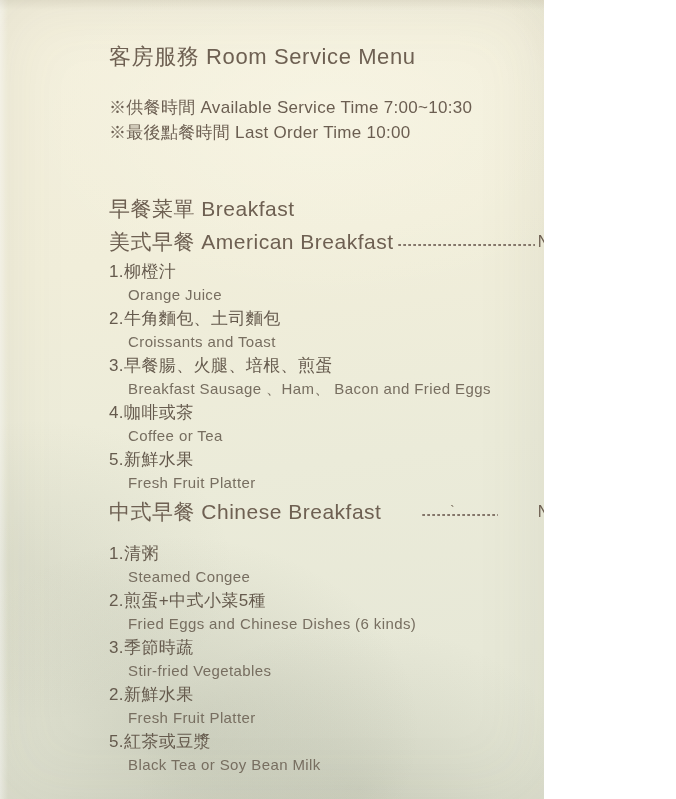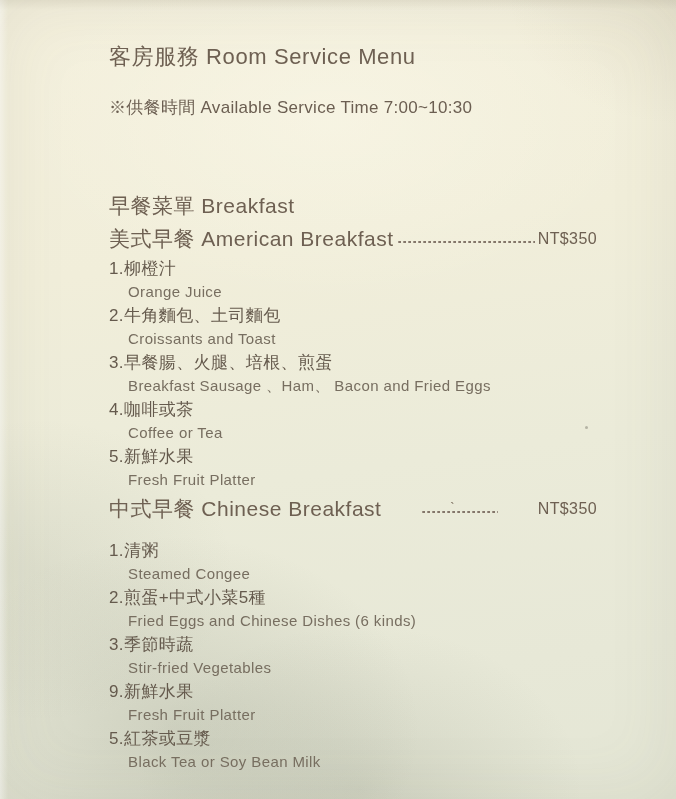--- a/index.html
+++ b/index.html
@@ -3,21 +3,21 @@
 <meta charset="utf-8">
 <style>
   html,body { margin:0; padding:0; }
   body {
     width:676px; height:799px;
     font-family:"Liberation Sans", sans-serif;
     overflow:hidden;
   }
   .photo {
     position:relative;
-    width:676px; height:799px;
+    width:544px; height:799px;
     overflow:hidden;
     background:
       
       radial-gradient(ellipse 340px 270px at 175px 730px, rgba(106,114,96,0.20), rgba(106,114,96,0) 72%),
       radial-gradient(ellipse 310px 230px at 360px 790px, rgba(106,114,96,0.16), rgba(106,114,96,0) 72%),
       radial-gradient(ellipse 270px 210px at 40px 570px,  rgba(106,114,96,0.10), rgba(106,114,96,0) 72%),
       
       radial-gradient(ellipse 420px 240px at 330px 120px, rgba(255,253,240,0.35), rgba(255,253,240,0) 75%),
       
       radial-gradient(ellipse 260px 180px at 690px 0px, rgba(140,125,95,0.10), rgba(140,125,95,0) 70%),
@@ -43,21 +43,21 @@
     letter-spacing:0.6px;
     color:#6e6052;
   }
   .notes { margin-top:25px; }
   .note {
     font-size:17px; line-height:25px;
     letter-spacing:0.3px;
     color:#6b5e51;
   }
   .menu-title {
-    margin-top:72px;
+    margin-top:50px;
     font-size:21px; line-height:27px;
     letter-spacing:0.5px;
     color:#6e6052;
   }
   .section-header {
     display:flex; align-items:flex-start;
     margin-top:6px;
     font-size:21px; line-height:27px;
     letter-spacing:0.5px;
     color:#6e6052;
@@ -102,20 +102,21 @@
 <div class="photo">
   <div class="edge-light"></div>
   <div class="edge-top"></div>
 
   <div class="content">
 
     <div class="title">客房服務 Room Service Menu</div>
 
     <div class="notes">
       <div class="note">※供餐時間 Available Service Time 7:00~10:30</div>
+      <div class="note">※最後點餐時間 Last Order Time 10:00</div>
     </div>
 
     <div class="menu-title">早餐菜單 Breakfast</div>
 
     <div class="section-header">
       <span>美式早餐 American Breakfast</span>
       <span class="leader"></span>
       <span class="price">NT$350</span>
     </div>
 
@@ -157,21 +158,21 @@
       </div>
       <div class="item">
         <div class="item-zh">2.煎蛋+中式小菜5種</div>
         <div class="item-en">Fried Eggs and Chinese Dishes (6 kinds)</div>
       </div>
       <div class="item">
         <div class="item-zh">3.季節時蔬</div>
         <div class="item-en">Stir-fried Vegetables</div>
       </div>
       <div class="item">
-        <div class="item-zh">9.新鮮水果</div>
+        <div class="item-zh">2.新鮮水果</div>
         <div class="item-en">Fresh Fruit Platter</div>
       </div>
       <div class="item">
         <div class="item-zh">5.紅茶或豆漿</div>
         <div class="item-en">Black Tea or Soy Bean Milk</div>
       </div>
     </div>
 
   </div>
 

